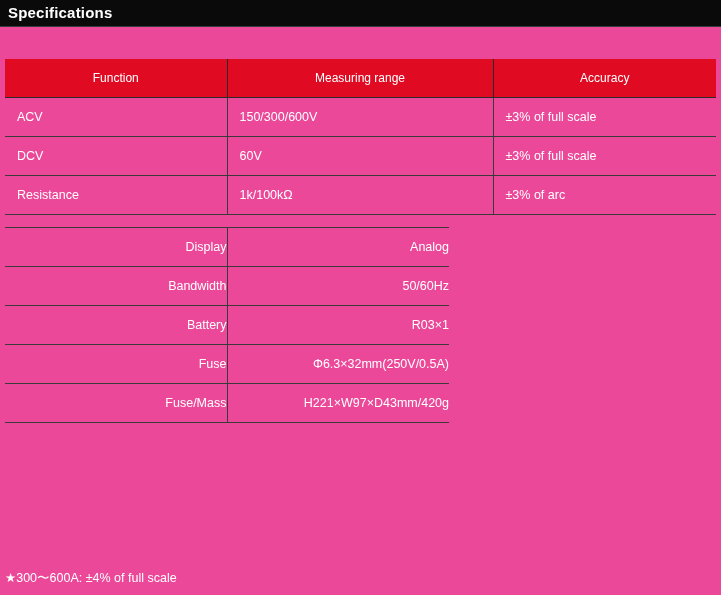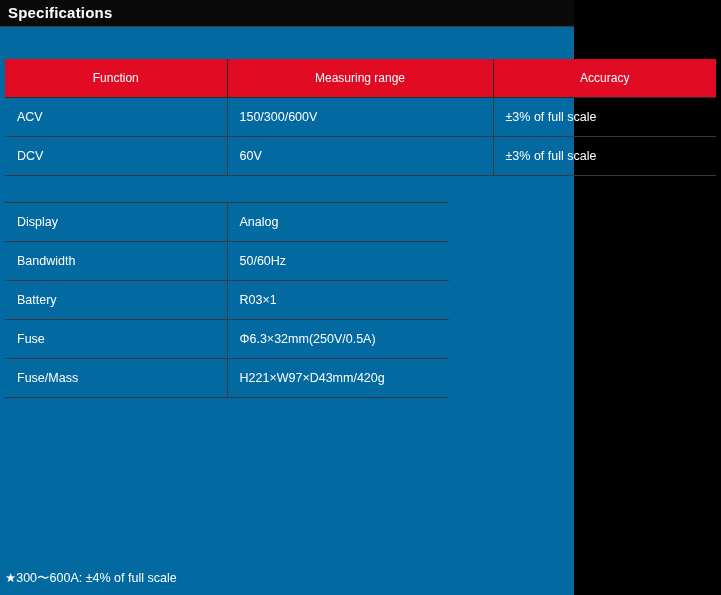--- a/index.html
+++ b/index.html
@@ -10,24 +10,24 @@
     width: 721px;
     height: 595px;
     background: #000000;
     color: #ffffff;
     font-family: "Liberation Sans", sans-serif;
     font-size: 13px;
     overflow: hidden;
     position: relative;
   }
   .page {
-    width: 574px;
+    width: 721px;
     height: 595px;
     position: relative;
-    background: #0369a1;
+    background: #ec4899;
   }
   .title-bar {
     height: 27px;
     padding: 4px 0 0 8px;
     box-sizing: border-box;
     border-bottom: 1px solid #3a3a3a;
     background: #0a0a0a;
   }
   .title-bar .title {
     font-size: 15px;
@@ -68,21 +68,22 @@
     vertical-align: middle;
     white-space: nowrap;
     overflow: hidden;
   }
   table.main-spec td.last { border-right: none; }
   table.main-spec tr.wide-row td {
     border-right: none;
   }
   table.sub-spec {
     width: 444px;
-    margin: 26px 0 0 5px;
+    margin: 12px 0 0 5px;
+    text-align: right;
   }
   table.sub-spec td {
     height: 38px;
     color: #ffffff;
     font-size: 12.5px;
     padding: 0 0 0 12px;
     border-bottom: 1px solid #3a3a3a;
     border-right: 1px solid #3a3a3a;
     vertical-align: middle;
   }
@@ -135,20 +136,25 @@
         <tr>
           <td>ACV</td>
           <td>150/300/600V</td>
           <td class="last">±3% of full scale</td>
         </tr>
         <tr>
           <td>DCV</td>
           <td>60V</td>
           <td class="last">±3% of full scale</td>
         </tr>
+        <tr>
+          <td>Resistance</td>
+          <td>1k/100kΩ</td>
+          <td class="last">±3% of arc</td>
+        </tr>
       </tbody>
     </table>
 
     <table class="spec sub-spec">
       <colgroup>
         <col class="scol-a">
         <col class="scol-b">
       </colgroup>
       <tbody>
         <tr>

